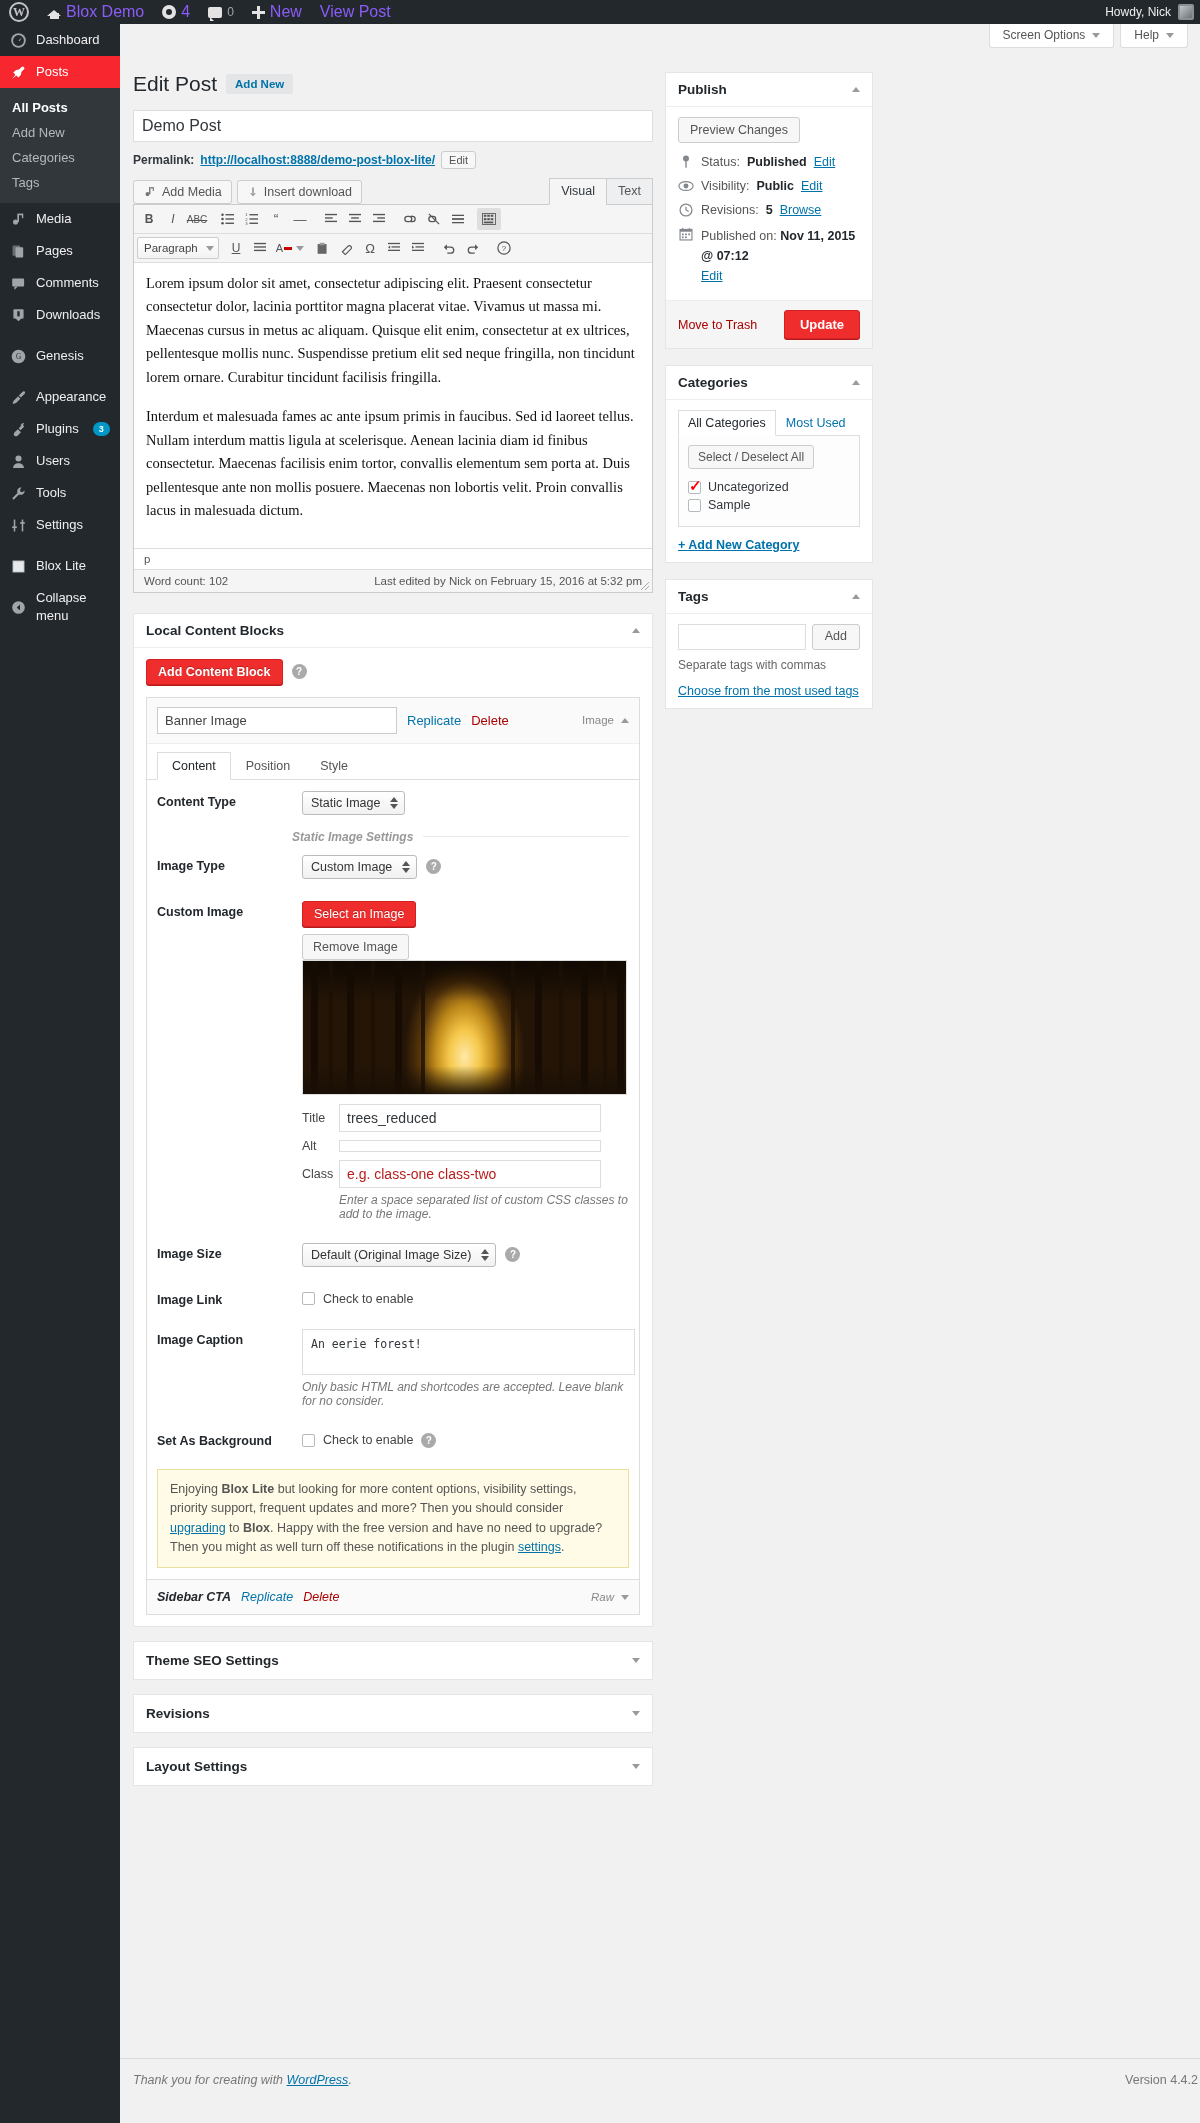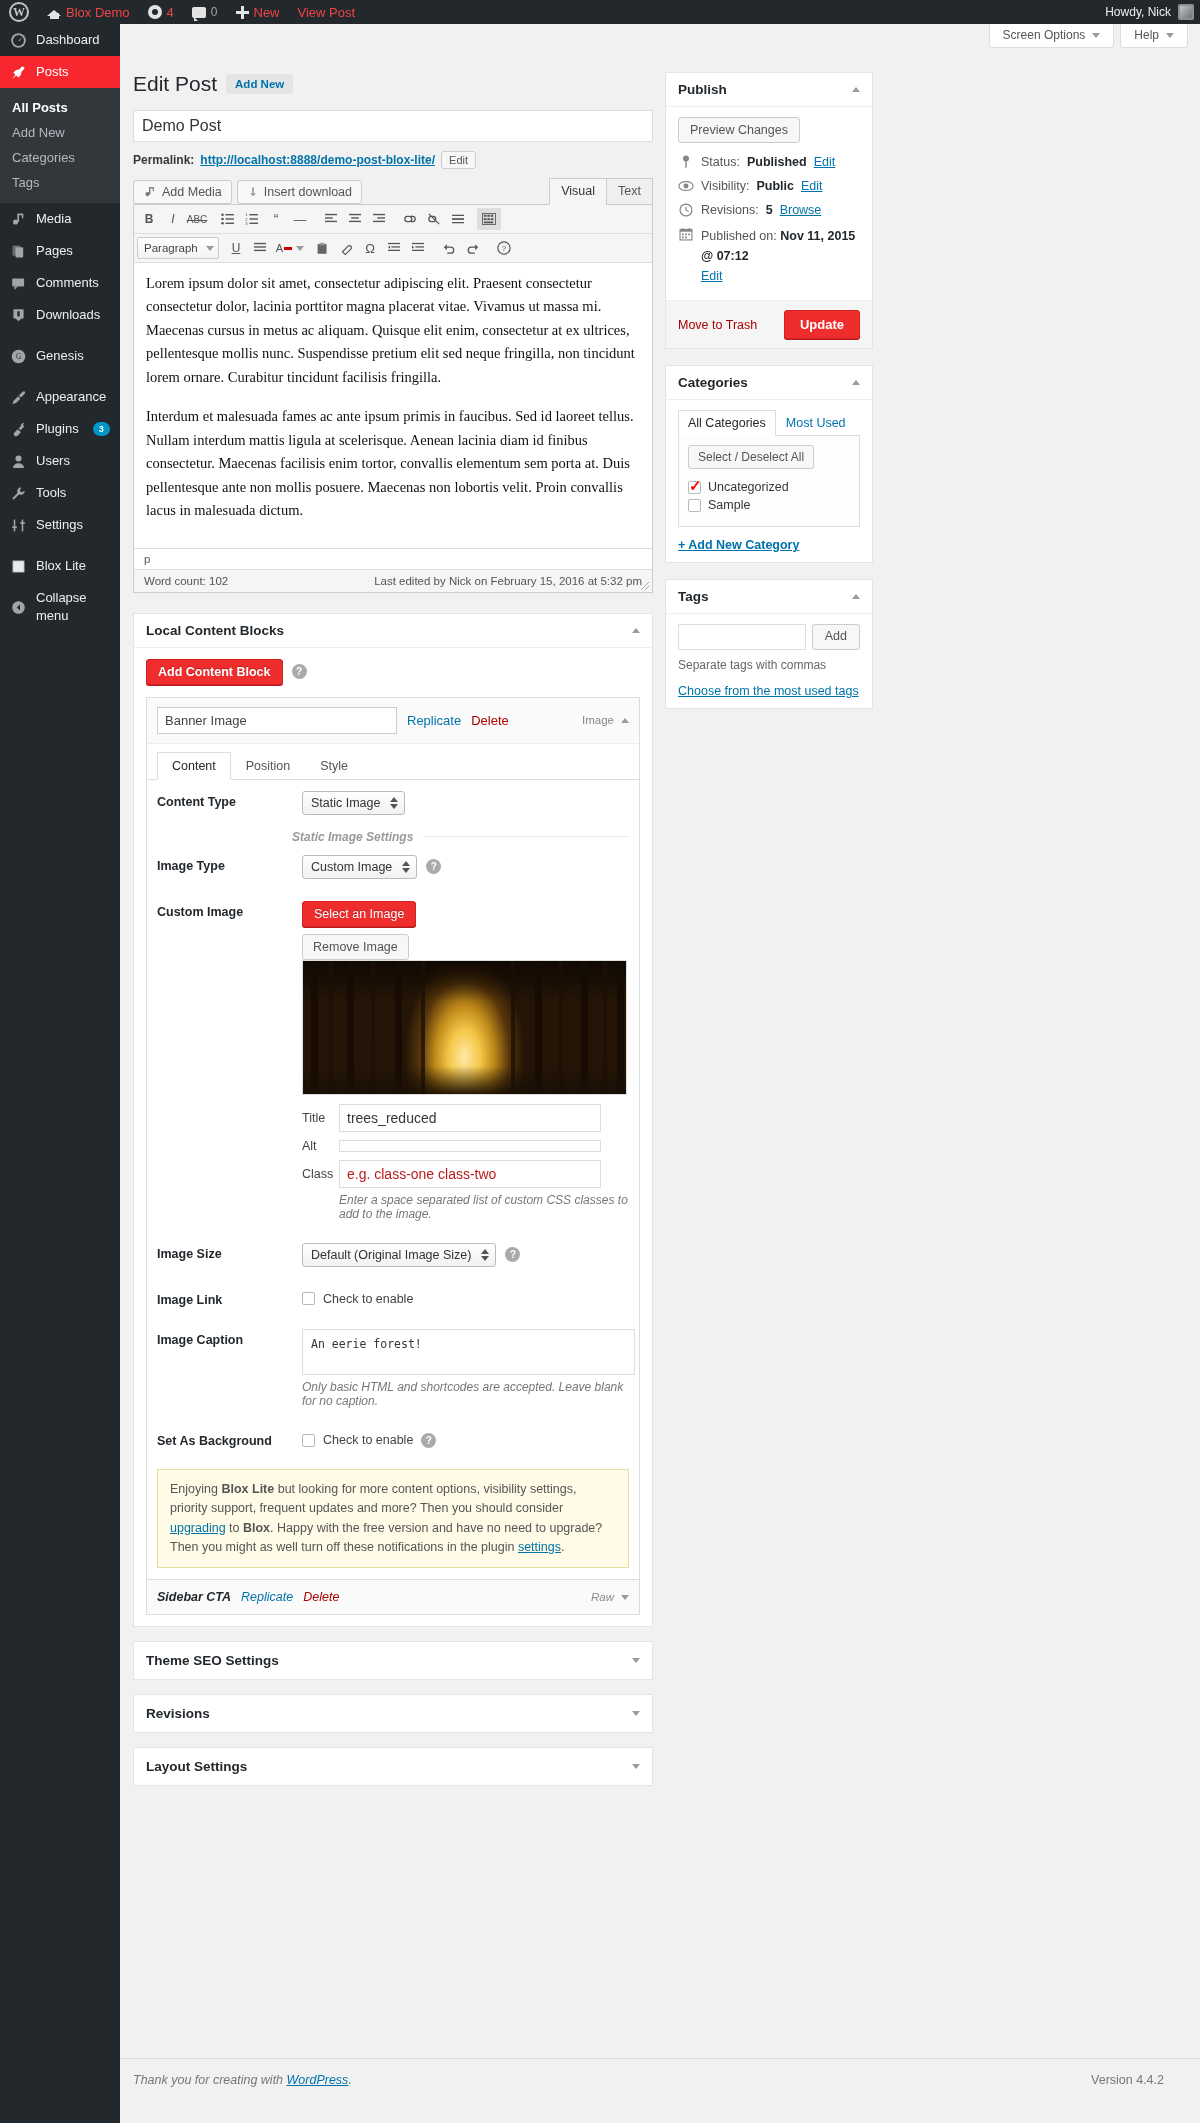--- a/index.html
+++ b/index.html
@@ -12,21 +12,21 @@
   }
   a { color:#0073aa; text-decoration:none; }
 
   
   #adminbar{
     position:absolute; top:0; left:0; width:1200px; height:24px;
     background:#23282d; color:#eee; font-size:12px;
     display:flex; align-items:center; z-index:50;
   }
   .ab-item{ display:flex; align-items:center; gap:5px; padding:0 9px; height:24px; color:#eee; }
-  .ab-item .lbl{ color:#ef4444; font-size:13px; }
+  .ab-item .lbl{ color:#8b5cf6; font-size:16px; }
   .ab-count{ color:#a0a5aa; }
   .ab-right{ margin-left:auto; display:flex; align-items:center; padding-right:6px; }
   .ab-avatar{ width:16px; height:16px; background:#8a8f94; border-radius:2px; margin-left:7px;
               display:inline-block; position:relative; overflow:hidden;}
   .ab-avatar:after{content:""; position:absolute; left:2px; top:2px; width:12px; height:12px;
               background:linear-gradient(135deg,#c3c7cb 0%,#6d7277 100%);}
   .wp-logo{ width:20px; height:20px; border-radius:50%; border:2px solid #c3c4c7;
             display:flex; align-items:center; justify-content:center;
             font-family:"Liberation Serif",serif; font-weight:bold; font-size:12px;
             color:#c3c4c7; line-height:1; }
@@ -250,21 +250,21 @@
   .cat-list{ border:1px solid #ddd; border-top:none; background:#fdfdfd; padding:9px 9px 12px; }
   .cat-item{ font-size:12.5px; color:#32373c; display:flex; align-items:center; gap:7px; padding:2px 0;}
   .selall{ background:#f7f7f7;border:1px solid #ccc;border-radius:3px;font-size:12px;padding:4px 9px;color:#555;
            margin-bottom:9px; display:inline-block;}
   .tag-row{ display:flex; gap:6px; }
   .tag-input{ flex:1; border:1px solid #ddd; height:26px; background:#fff; }
   .addbtn{ background:#f7f7f7;border:1px solid #ccc;border-radius:3px;font-size:12.5px;padding:4px 12px;color:#555;}
 
   #footer{
     position:absolute; left:120px; top:2058px; width:1080px;
-    border-top:1px solid #ddd; padding:14px 36px 0 13px;
+    border-top:1px solid #ddd; padding:14px 2px 0 13px;
     font-size:12.5px; color:#777; font-style:italic;
     display:flex; justify-content:space-between;
   }
   #footer .ver{ font-style:normal; }
 </style>
 </head>
 <body>
 
 <div id="adminbar">
   <div class="ab-item">
@@ -814,21 +814,21 @@
             <div class="field-ctl" style="display:flex;align-items:center;gap:8px;padding-top:3px">
               <span class="cbox"></span>
               <span style="font-size:12.5px;color:#444">Check to enable</span>
             </div>
           </div>
 
           <div class="field-row">
             <div class="field-label">Image Caption</div>
             <div class="field-ctl">
               <div class="ta">An eerie forest!</div>
-              <div class="hint">Only basic HTML and shortcodes are accepted. Leave blank for no caption.</div>
+              <div class="hint">Only basic HTML and shortcodes are accepted. Leave blank for no consider.</div>
             </div>
           </div>
 
           <div class="field-row">
             <div class="field-label">Set As Background</div>
             <div class="field-ctl" style="display:flex;align-items:center;gap:8px;padding-top:3px">
               <span class="cbox"></span>
               <span style="font-size:12.5px;color:#444">Check to enable</span>
               <span class="help-dot">?</span>
             </div>

